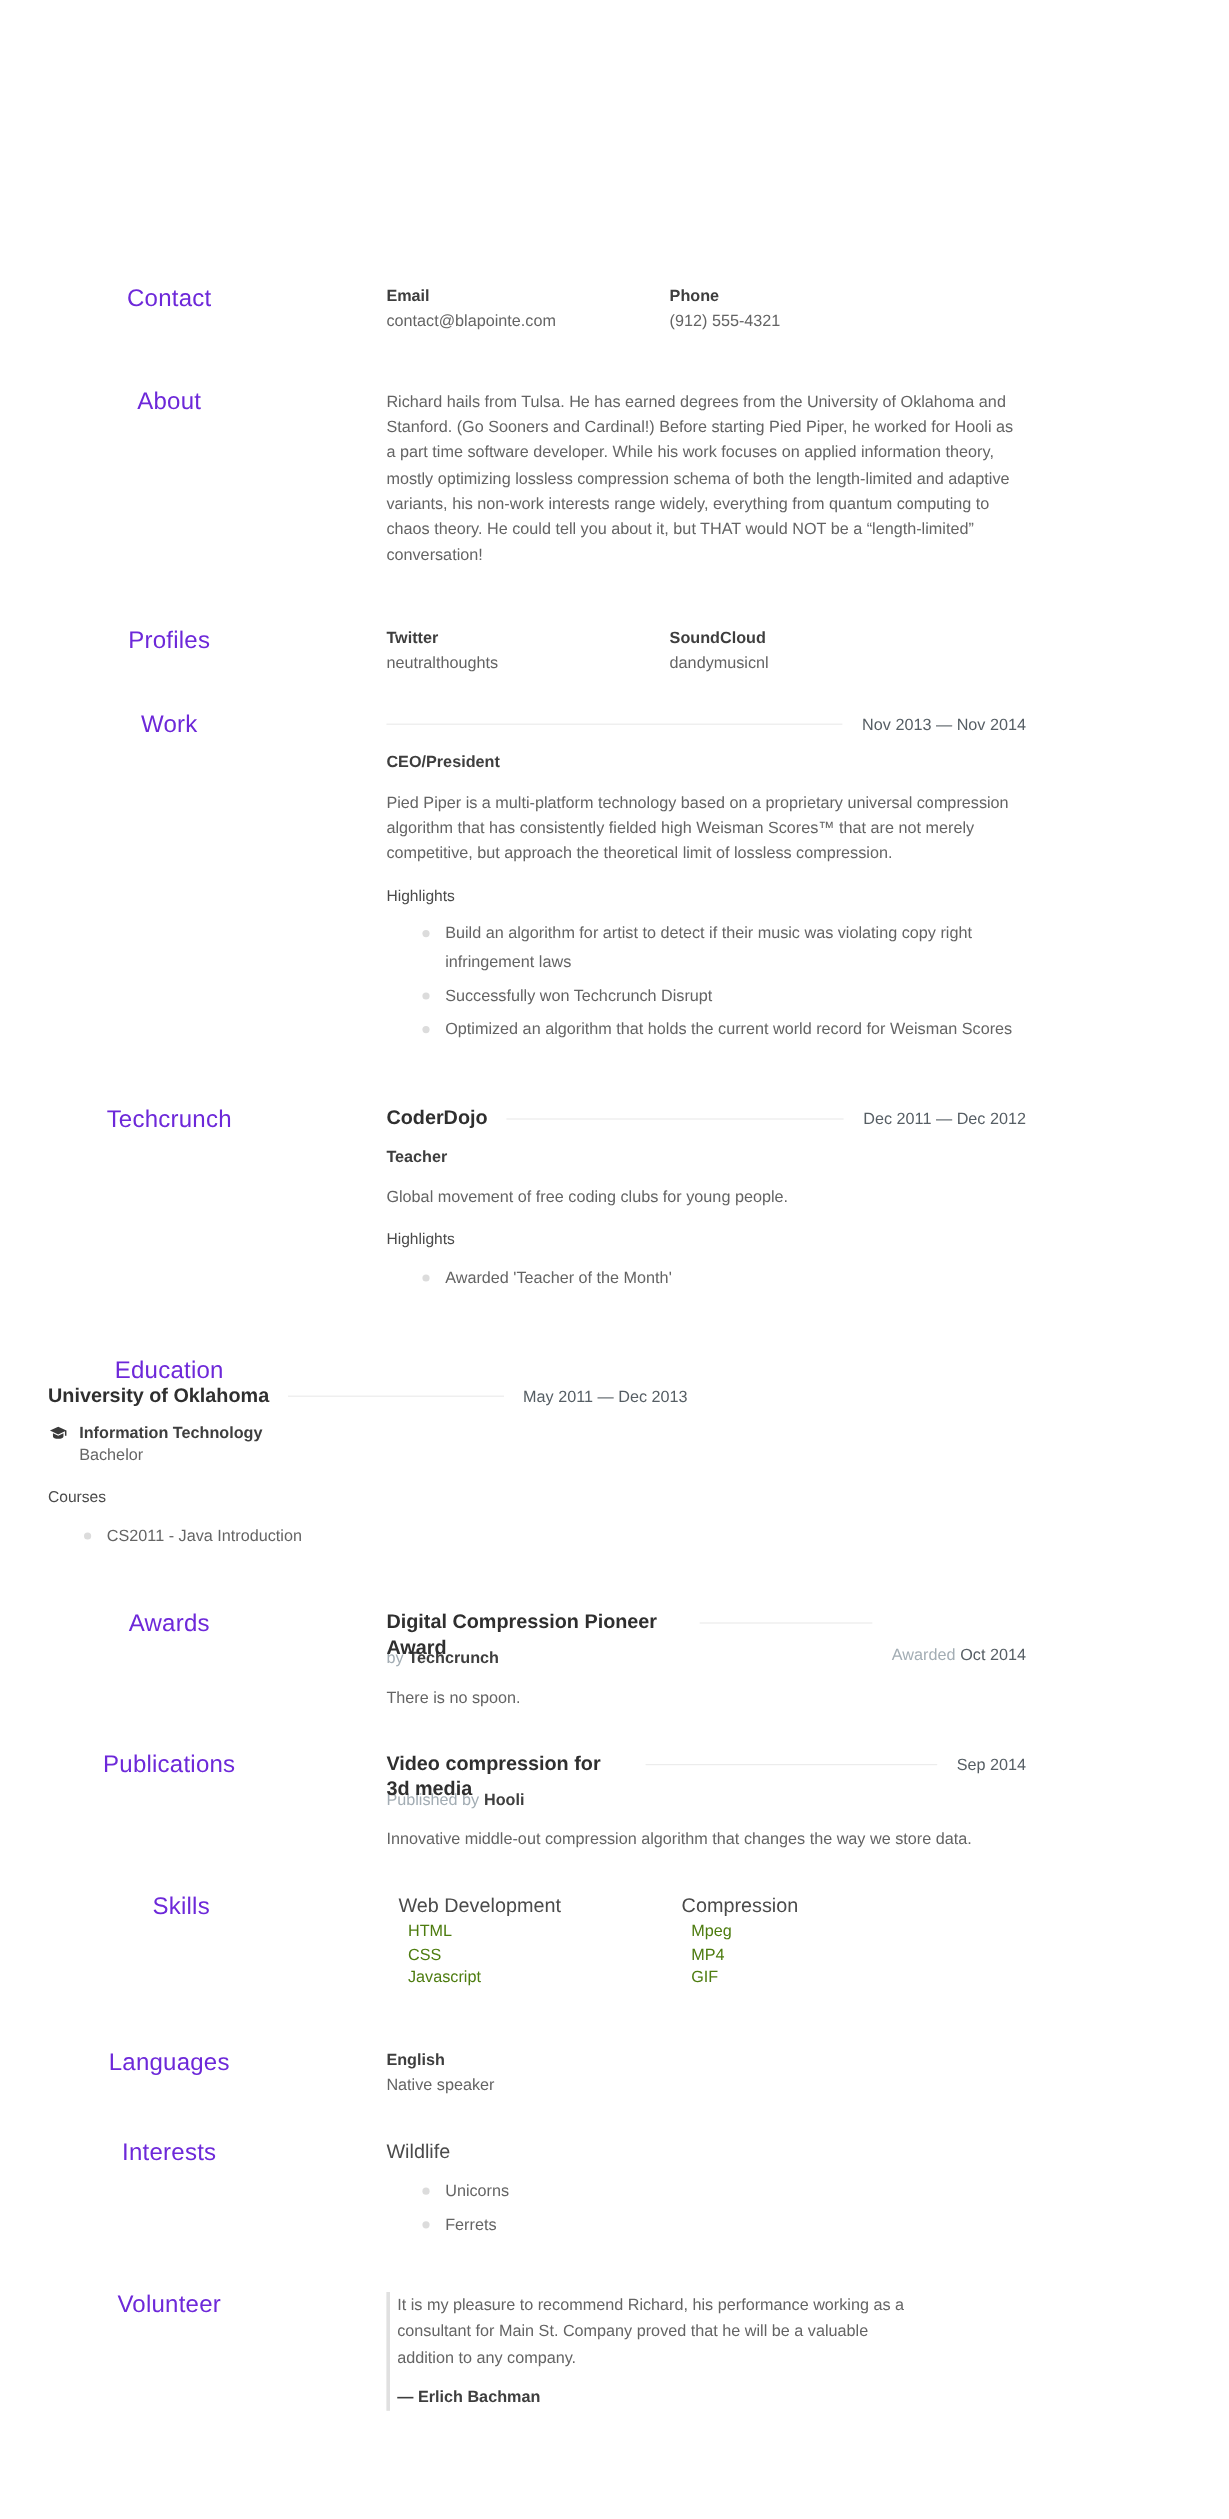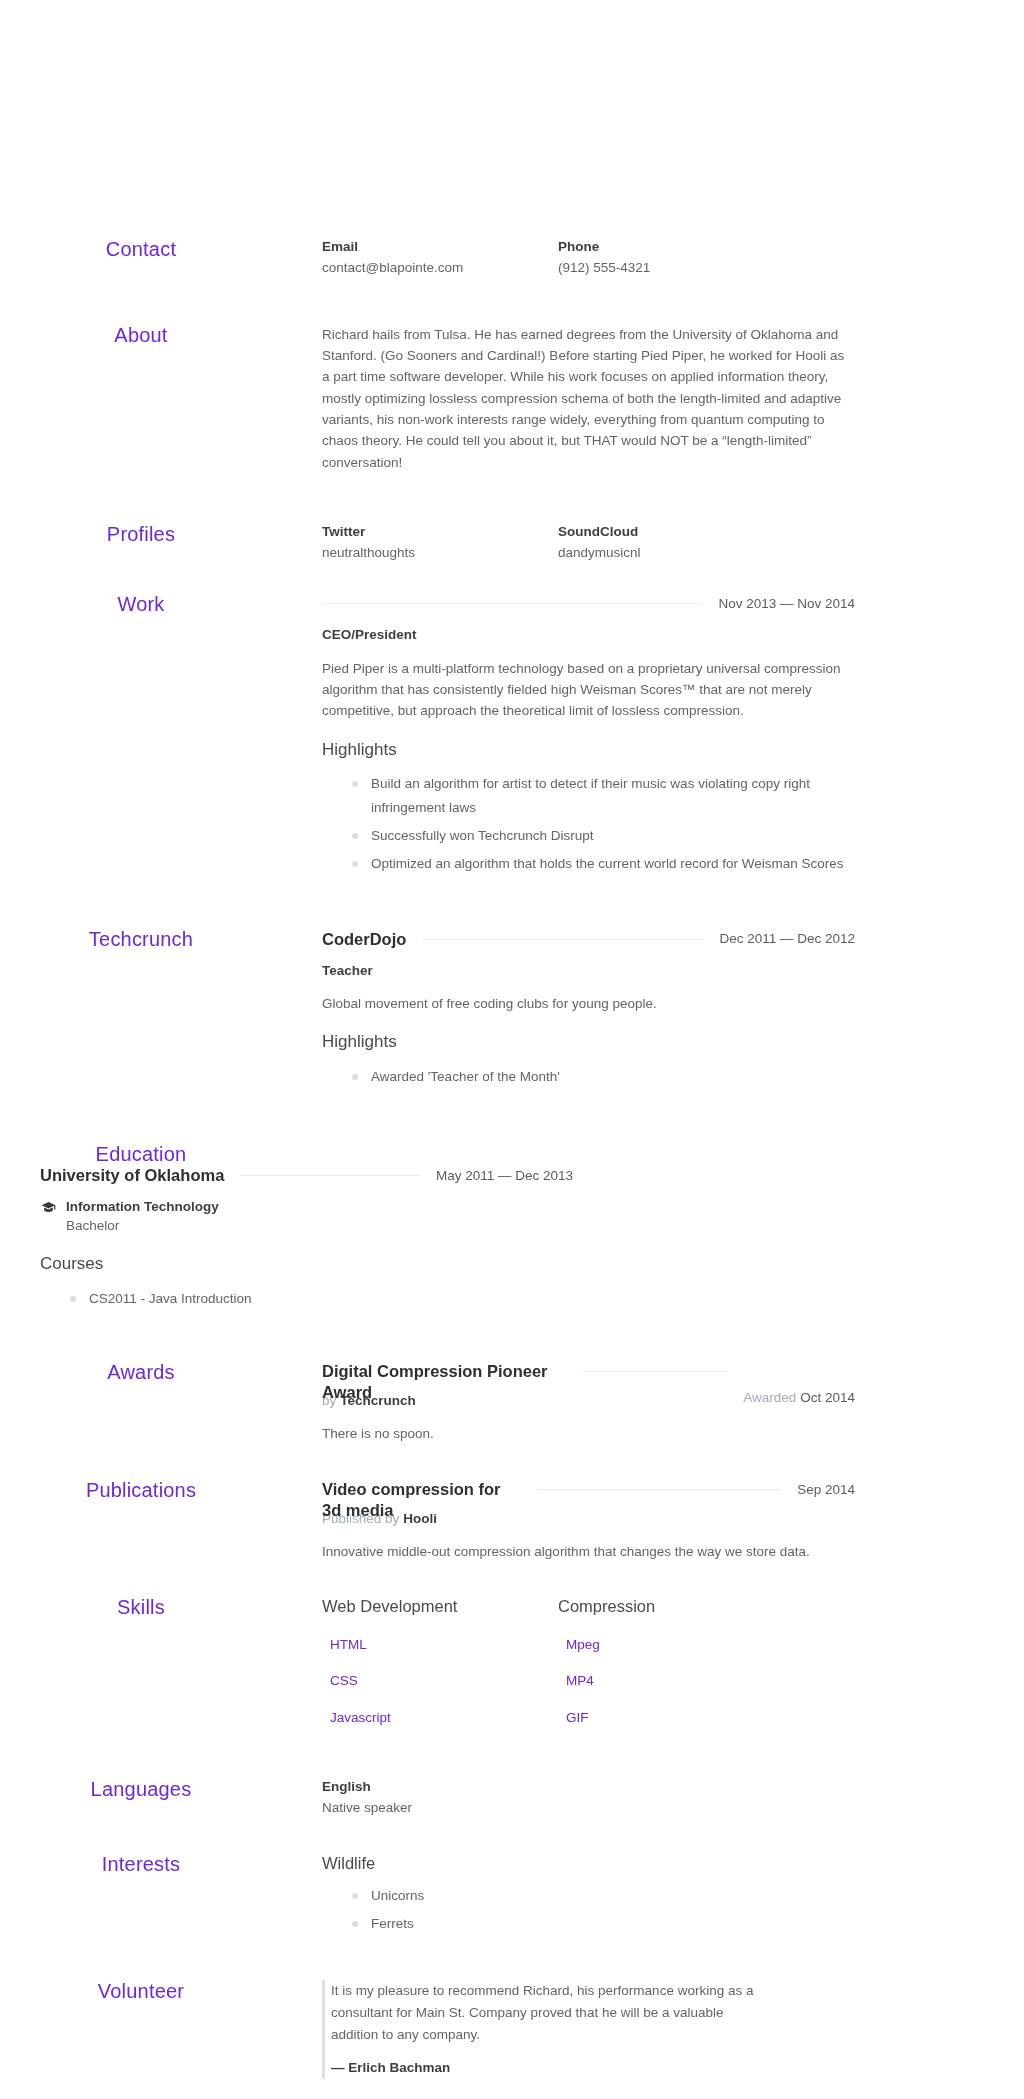--- a/index.html
+++ b/index.html
@@ -23,21 +23,21 @@
 
   
   .s-contact      { margin-bottom:46px; }
   .s-about        { margin-bottom:50px; }
   .s-profiles     { margin-bottom:30px; }
   .s-work         { margin-bottom:48px; }
   .s-volunteer    { margin-bottom:50px; }
   .s-education    { margin-bottom:46px;flex-direction:column; }
   .s-awards       { margin-bottom:34px; }
   .s-publications { margin-bottom:34px; }
-  .s-skills       { margin-bottom:50px; }
+  .s-skills       { margin-bottom:50px;padding-left:10px; }
   .s-languages    { margin-bottom:36px; }
   .s-interests    { margin-bottom:40px; }
 
   .cols { display:flex; }
   .col  { width:236px; }
   .lbl  { font-weight:bold; color:#3e3e3e; font-size:13.5px; line-height:1.4; }
   .val  { color:#646464; font-size:13.5px; line-height:1.4; margin-top:2px; }
 
   .para { color:#646464; }
 
@@ -48,21 +48,21 @@
   }
   .fill  { flex:1; border-top:1px solid #ececec; margin:0 16px; height:0; }
   .fill.from-left { margin-left:0; }
   .edate { font-size:13.5px; color:#565e64; white-space:nowrap; }
   .edate .light, .light { color:#a3adb4; }
   .edate .light { margin-right:4px; }
 
   .position { font-weight:bold; color:#3e3e3e; margin-top:10px; }
   .summary  { margin-top:12px; }
 
-  .subhead { font-size:17px; color:#4a4a4a; font-weight:400; margin-top:15px; }
+  .subhead { font-size:13px; color:#4a4a4a; font-weight:400; margin-top:15px; }
 
   ul.dotlist { list-style:none; margin-top:9px; padding-left:30px; }
   ul.dotlist li {
     position:relative; padding-left:19px;
     line-height:24px; margin-bottom:4px; color:#646464;
   }
   ul.dotlist li::before {
     content:''; position:absolute; left:0; top:9px;
     width:6px; height:6px; border-radius:50%; background:#dcdcdc;
   }
@@ -81,21 +81,21 @@
   }
   .etitle.w-award { width:245px; }
   .etitle.w-pub   { width:200px; }
   .byrow { display:flex; margin-top:8px; font-size:13.5px; }
   .byrow .strong { font-weight:bold; color:#3e3e3e; margin-left:4px; }
   .byrow .spacer { flex:1; }
   .shift-down { transform:translateY(26px); }
   .esummary { margin-top:12px; }
 
   
-  .skill-col .kw { padding-left:8px; margin-top:17px; color:#6d28d9; line-height:1.45; }
+  .skill-col .kw { padding-left:8px; margin-top:0; color:#4d7c0f; line-height:1.45; }
   .group-name { font-size:16.5px; color:#4a4a4a; font-weight:400; line-height:1.3; }
 
   
   blockquote.ref {
     border-left:3px solid #e0e0e0;
     padding-left:6px; margin-left:0;
     max-width:455px;
   }
   .ref-text { max-width:430px; line-height:1.62; }
   .ref-name { font-weight:bold; color:#3e3e3e; margin-top:12px; }

